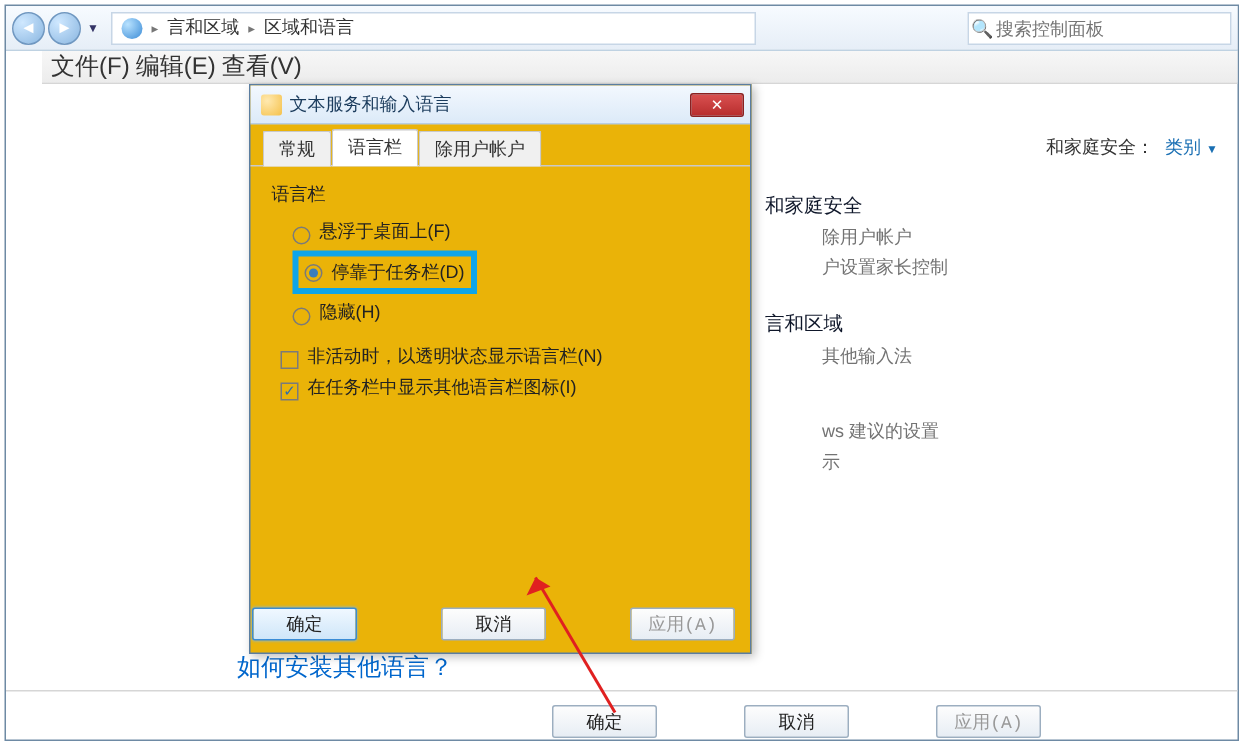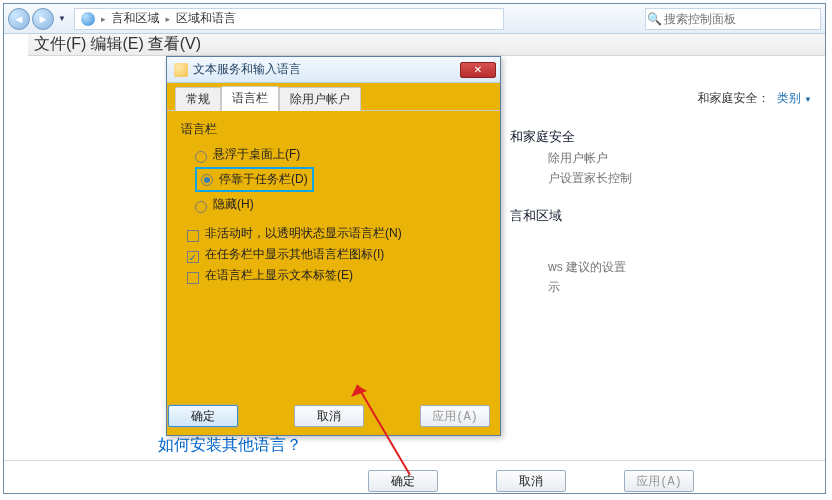--- a/index.html
+++ b/index.html
@@ -50,21 +50,21 @@
 .tab { padding: 3px 10px; border: 1px solid #c9c9c9; border-bottom: none; background: #f0f0f0; margin-right: 0px; border-top-left-radius: 2px; border-top-right-radius: 2px; position: relative; top: 1px; color: #333; }
 .tab.active { background: #fff; border-bottom: 1px solid #fff; }
 
 .tabbody { padding: 10px 14px; font-size: 12px; color: #222; }
 .group-title { margin-bottom: 6px; }
 .radio-row, .check-row { display: flex; align-items: flex-end; gap: 6px; padding: 2px 0 2px 14px; }
 .radio { width: 12px; height: 12px; border: 1px solid #7a7a7a; border-radius: 50%; display: inline-flex; align-items: center; justify-content: center; }
 .radio.selected::after { content: ""; width: 6px; height: 6px; background: #3b7dbb; border-radius: 50%; }
 .chk { width: 12px; height: 12px; border: 1px solid #7a7a7a; display: inline-flex; align-items: center; justify-content: center; font-size: 10px; color: #2a6db3; }
 .chk.checked::after { content: "✓"; }
-.highlight { border: 2px solid #0ea5e9; padding: 2px 4px; display: inline-flex; align-items: center; gap: 6px; }
+.highlight { border: 4px solid #0ea5e9; padding: 2px 4px; display: inline-flex; align-items: center; gap: 6px; }
 
 .spacer { height: 8px; }
 
 .dlg-buttons { position: absolute; bottom: 8px; right: 10px; display: flex; gap: 8px; }
 .btn.ok { border: 1px solid #3a8cd6; background: linear-gradient(#f0f8ff, #cfe6f9); box-shadow: 0 0 2px #7ab7ea; }
 
 
 .arrow { position: absolute; left: 345px; top: 375px; width: 90px; height: 110px; pointer-events: none; }
 .arrow svg line { stroke: #e02020; stroke-width: 2; }
 .arrow svg polygon { fill: #e02020; }
@@ -112,20 +112,21 @@
 </div>
 
 <div class="rightlinks">
   <div class="group">
     <div class="hdr">和家庭安全</div>
     <div class="lnk">除用户帐户</div>
     <div class="lnk">户设置家长控制</div>
   </div>
   <div class="group">
     <div class="hdr">言和区域</div>
+    <div class="lnk">其他输入法</div>
   </div>
   <div class="group" style="margin-top:30px;">
     <div class="lnk">ws 建议的设置</div>
     <div class="lnk">示</div>
   </div>
 </div>
 
 <div class="bottomlink">如何安装其他语言？</div>
 
 <div class="parent-sep"></div>
@@ -167,24 +168,20 @@
     <div class="spacer"></div>
 
     <div class="check-row" style="padding-left:6px;">
       <span class="chk"></span>
       <span>非活动时，以透明状态显示语言栏(N)</span>
     </div>
     <div class="check-row" style="padding-left:6px;">
       <span class="chk checked"></span>
       <span>在任务栏中显示其他语言栏图标(I)</span>
     </div>
-    <div class="check-row" style="padding-left:6px;">
-      <span class="chk"></span>
-      <span>在语言栏上显示文本标签(E)</span>
-    </div>
   </div>
 
   <div class="dlg-buttons">
     <div class="btn ok">确定</div>
     <div class="btn">取消</div>
     <div class="btn disabled">应用(A)</div>
   </div>
 </div>
 
 <div class="arrow">

